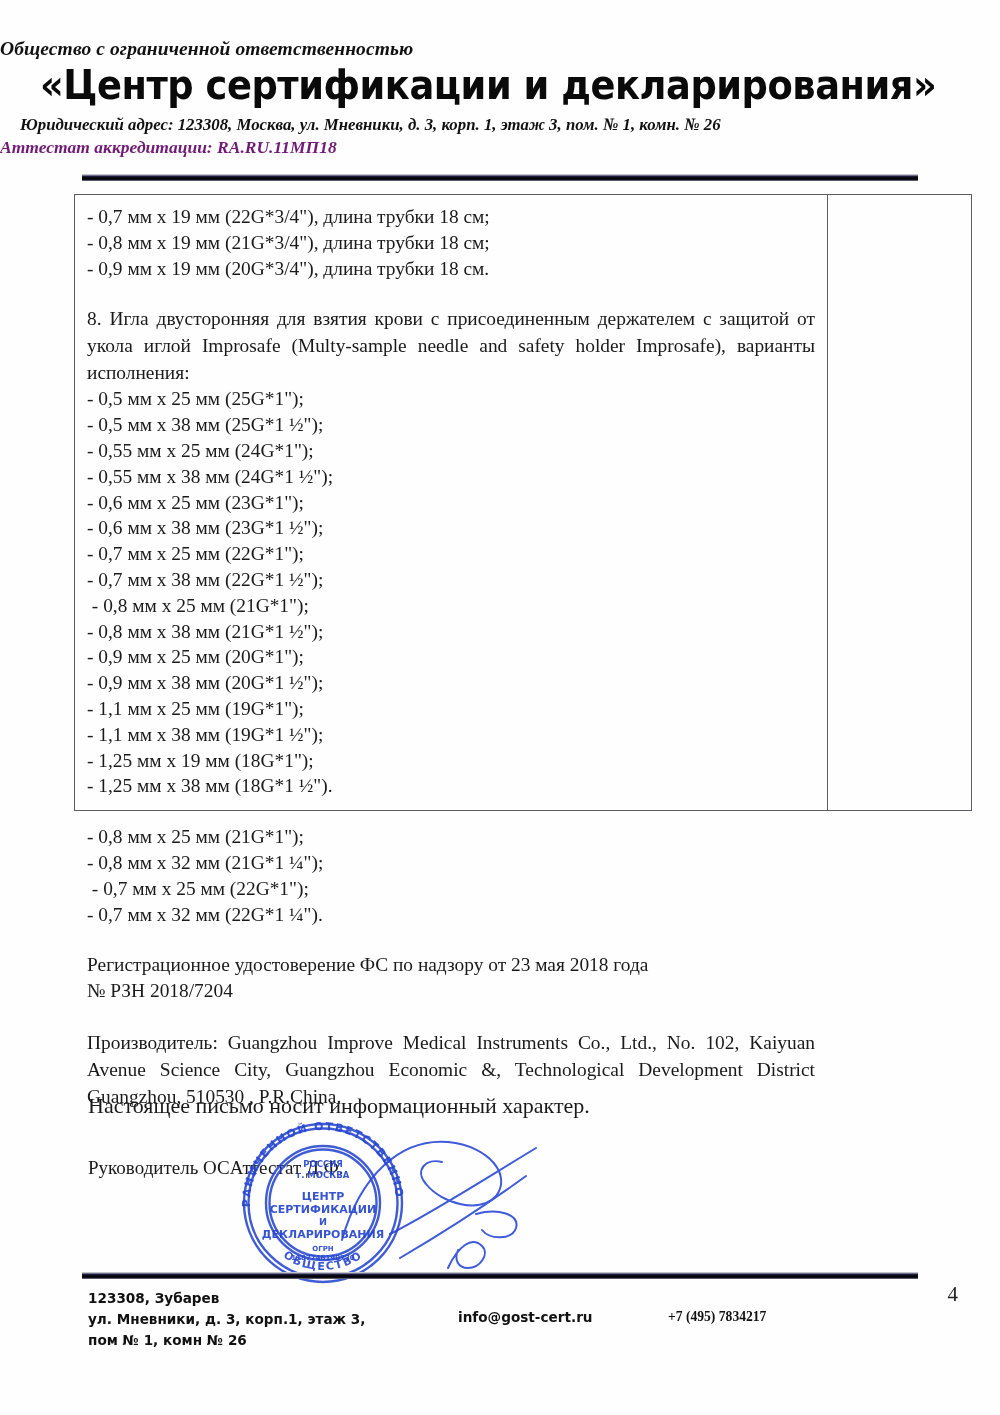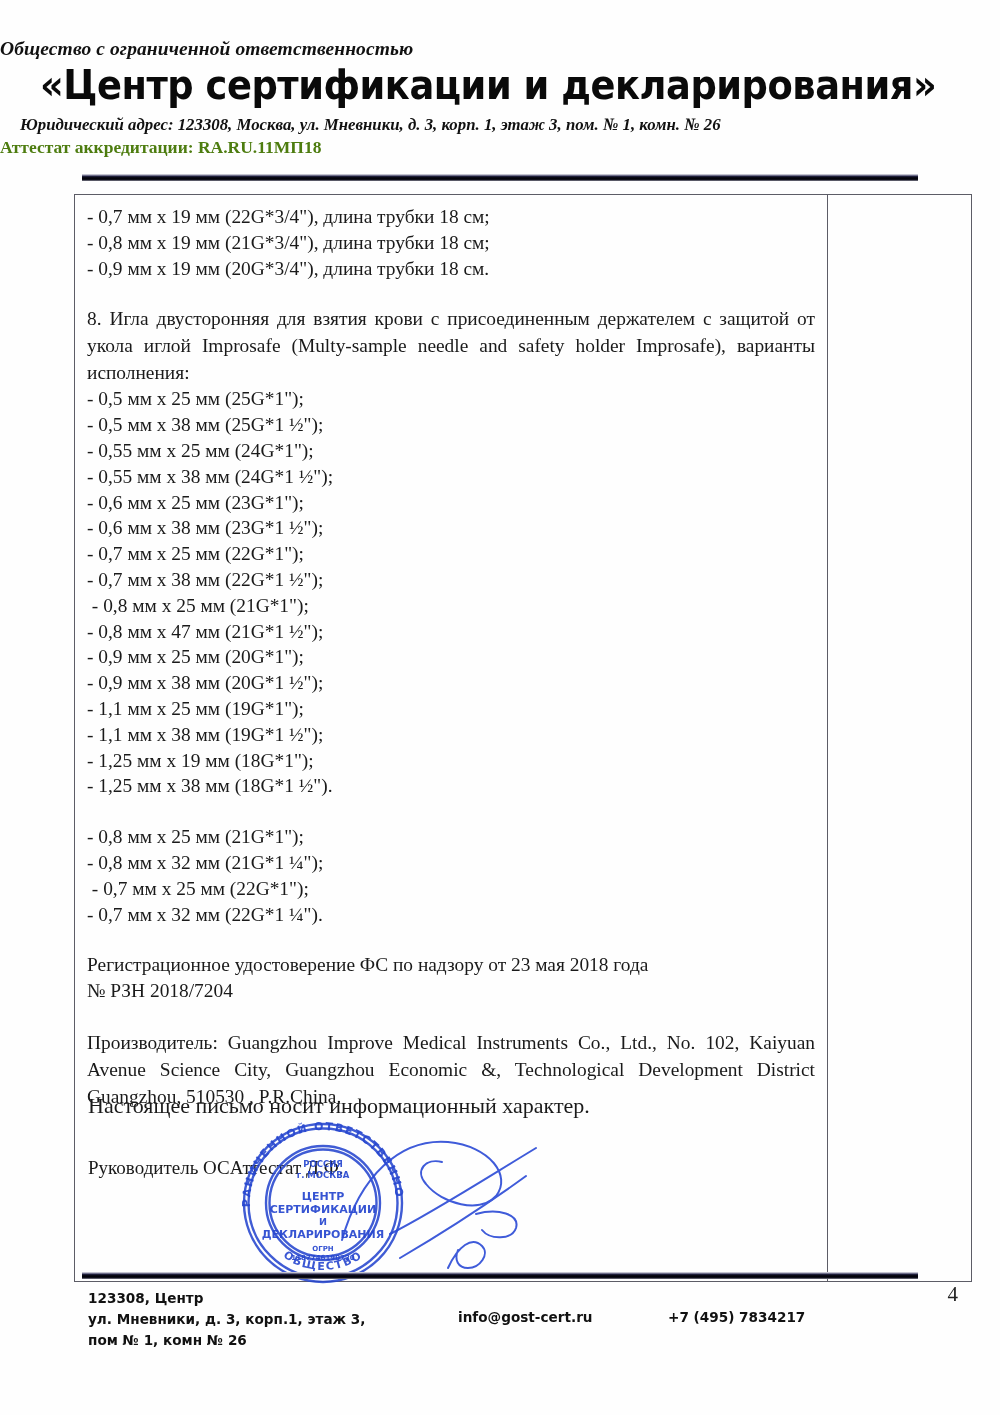--- a/index.html
+++ b/index.html
@@ -51,23 +51,24 @@
   .lh-addr {
     margin-top: 7px;
     font-style: italic;
     font-weight: bold;
     font-size: 17.5px;
     color: #111;
     transform: scaleX(0.96);
   }
   .lh-accr {
     margin-top: 2px;
+    font-style: italic;
     font-weight: bold;
     font-size: 17.5px;
-    color: #4d7c0f;
+    color: #701a75;
   }
 
   
   .rule {
     position: absolute;
     left: 82px;
     width: 836px;
     height: 7px;
     background: linear-gradient(to bottom,
         #cfcfd8 0%, #b9b9c8 14%,
@@ -76,21 +77,21 @@
   }
   #rule-top { top: 174px; }
   #rule-bottom { top: 1272px; }
 
   
   .doc-table {
     position: absolute;
     left: 74px;
     top: 194px;
     width: 898px;
-    height: 1088px;
+    height: 617px;
     border: 1px solid #5c5c66;
     box-sizing: border-box;
     display: flex;
   }
   .col-main {
     width: 753px;
     box-sizing: border-box;
     border-right: 1px solid #5c5c66;
     padding: 9px 12px 0 12px;
   }
@@ -160,21 +161,21 @@
     font-weight: bold;
     font-size: 13.6px;
     color: #111;
   }
   .footer-grid {
     display: flex;
     align-items: flex-start;
   }
   .f-addr { width: 370px; line-height: 21px; }
   .f-mail { width: 210px; padding-top: 21px; }
-  .f-phone { width: 220px; padding-top: 21px; }
+  .f-phone { width: 220px; padding-top: 21px; font-family: Liberation Serif, serif; }
   .page-num {
     position: absolute;
     right: 42px;
     top: 1282px;
     font-size: 21px;
     color: #222;
   }
 </style>
 </head>
 <body>
@@ -203,21 +204,21 @@
 
       <div class="tline">- 0,5 мм х 25 мм (25G*1");</div>
       <div class="tline">- 0,5 мм х 38 мм (25G*1 ½");</div>
       <div class="tline">- 0,55 мм х 25 мм (24G*1");</div>
       <div class="tline">- 0,55 мм х 38 мм (24G*1 ½");</div>
       <div class="tline">- 0,6 мм х 25 мм (23G*1");</div>
       <div class="tline">- 0,6 мм х 38 мм (23G*1 ½");</div>
       <div class="tline">- 0,7 мм х 25 мм (22G*1");</div>
       <div class="tline">- 0,7 мм х 38 мм (22G*1 ½");</div>
       <div class="tline"> - 0,8 мм х 25 мм (21G*1");</div>
-      <div class="tline">- 0,8 мм х 47 мм (21G*1 ½");</div>
+      <div class="tline">- 0,8 мм х 38 мм (21G*1 ½");</div>
       <div class="tline">- 0,9 мм х 25 мм (20G*1");</div>
       <div class="tline">- 0,9 мм х 38 мм (20G*1 ½");</div>
       <div class="tline">- 1,1 мм х 25 мм (19G*1");</div>
       <div class="tline">- 1,1 мм х 38 мм (19G*1 ½");</div>
       <div class="tline">- 1,25 мм х 19 мм (18G*1");</div>
       <div class="tline">- 1,25 мм х 38 мм (18G*1 ½").</div>
 
       <div class="gap-md"></div>
 
 
@@ -287,21 +288,21 @@
                C128,150 124,142 128,132"></path>
       <path d="M146,96 C168,90 190,96 186,110 C182,122 160,122 152,112"></path>
     </g>
   </svg>
 
   <div class="rule" id="rule-bottom"></div>
 
   <div class="footer">
     <div class="footer-grid">
       <div class="f-addr">
-        <div>123308, Центр</div>
+        <div>123308, Зубарев</div>
         <div>ул. Мневники, д. 3, корп.1, этаж 3,</div>
         <div>пом № 1, комн № 26</div>
       </div>
       <div class="f-mail">info@gost-cert.ru</div>
       <div class="f-phone">+7 (495) 7834217</div>
     </div>
   </div>
 
   <div class="page-num">4</div>
 

